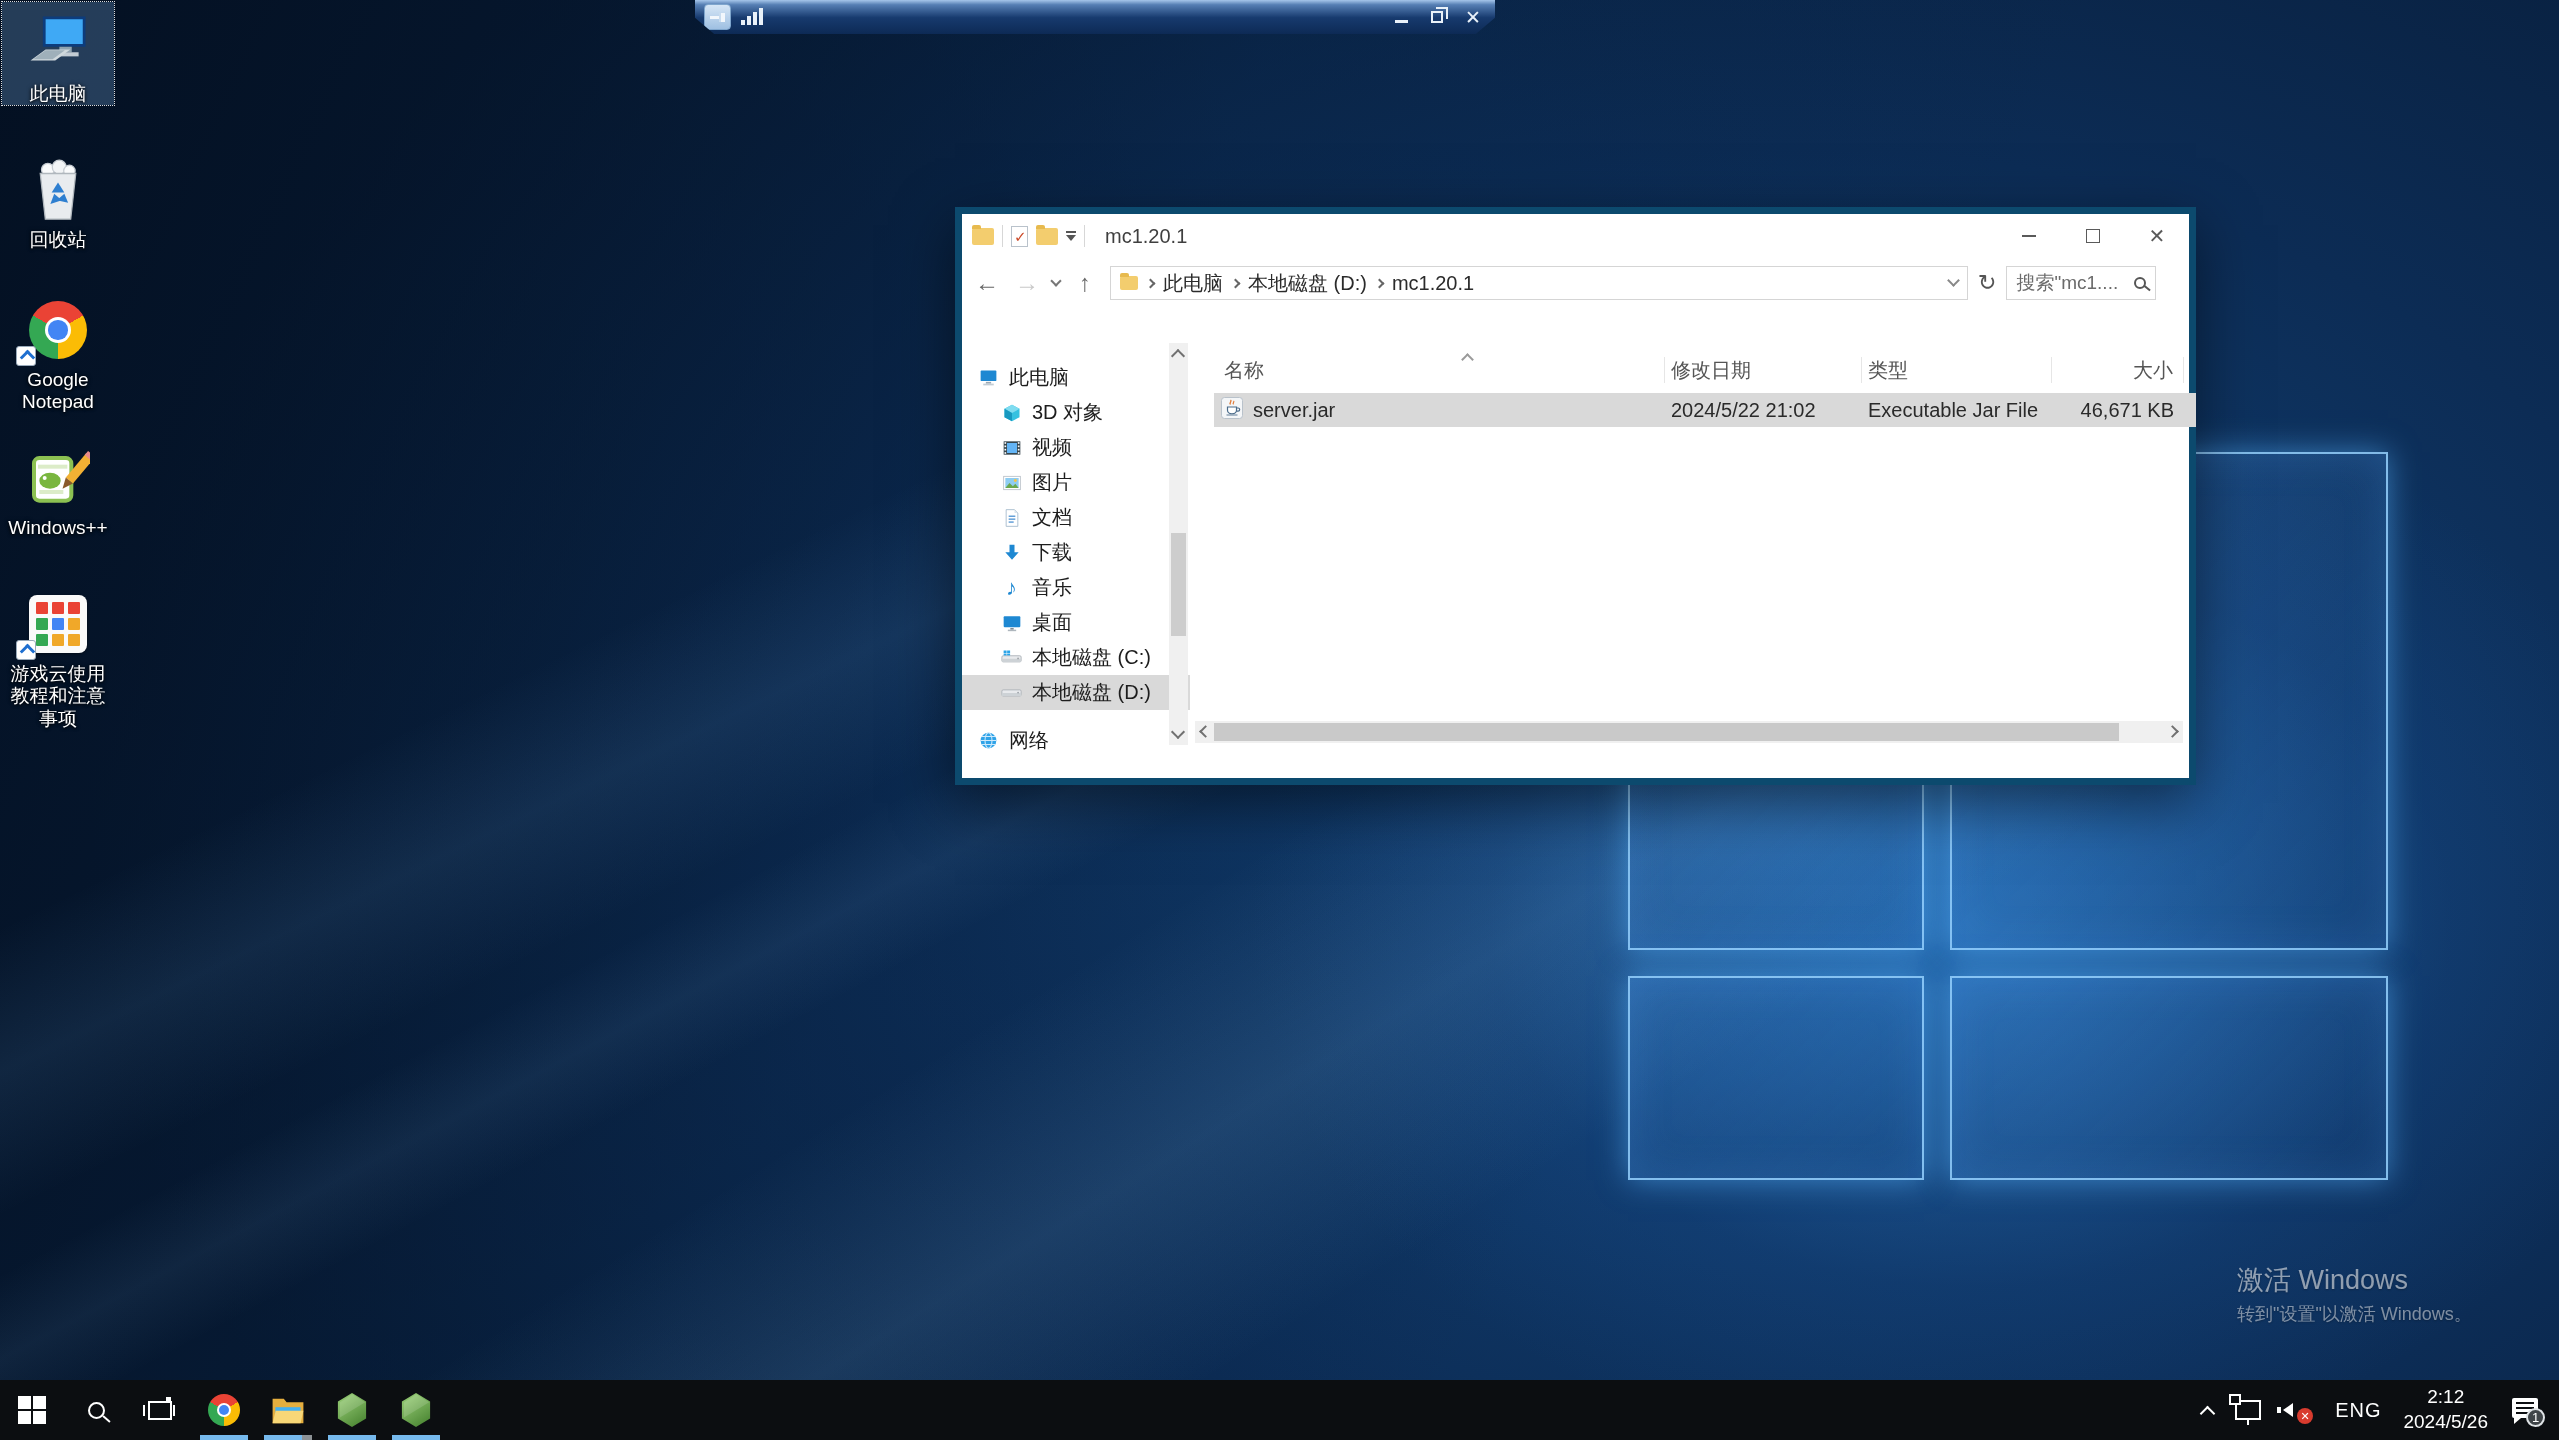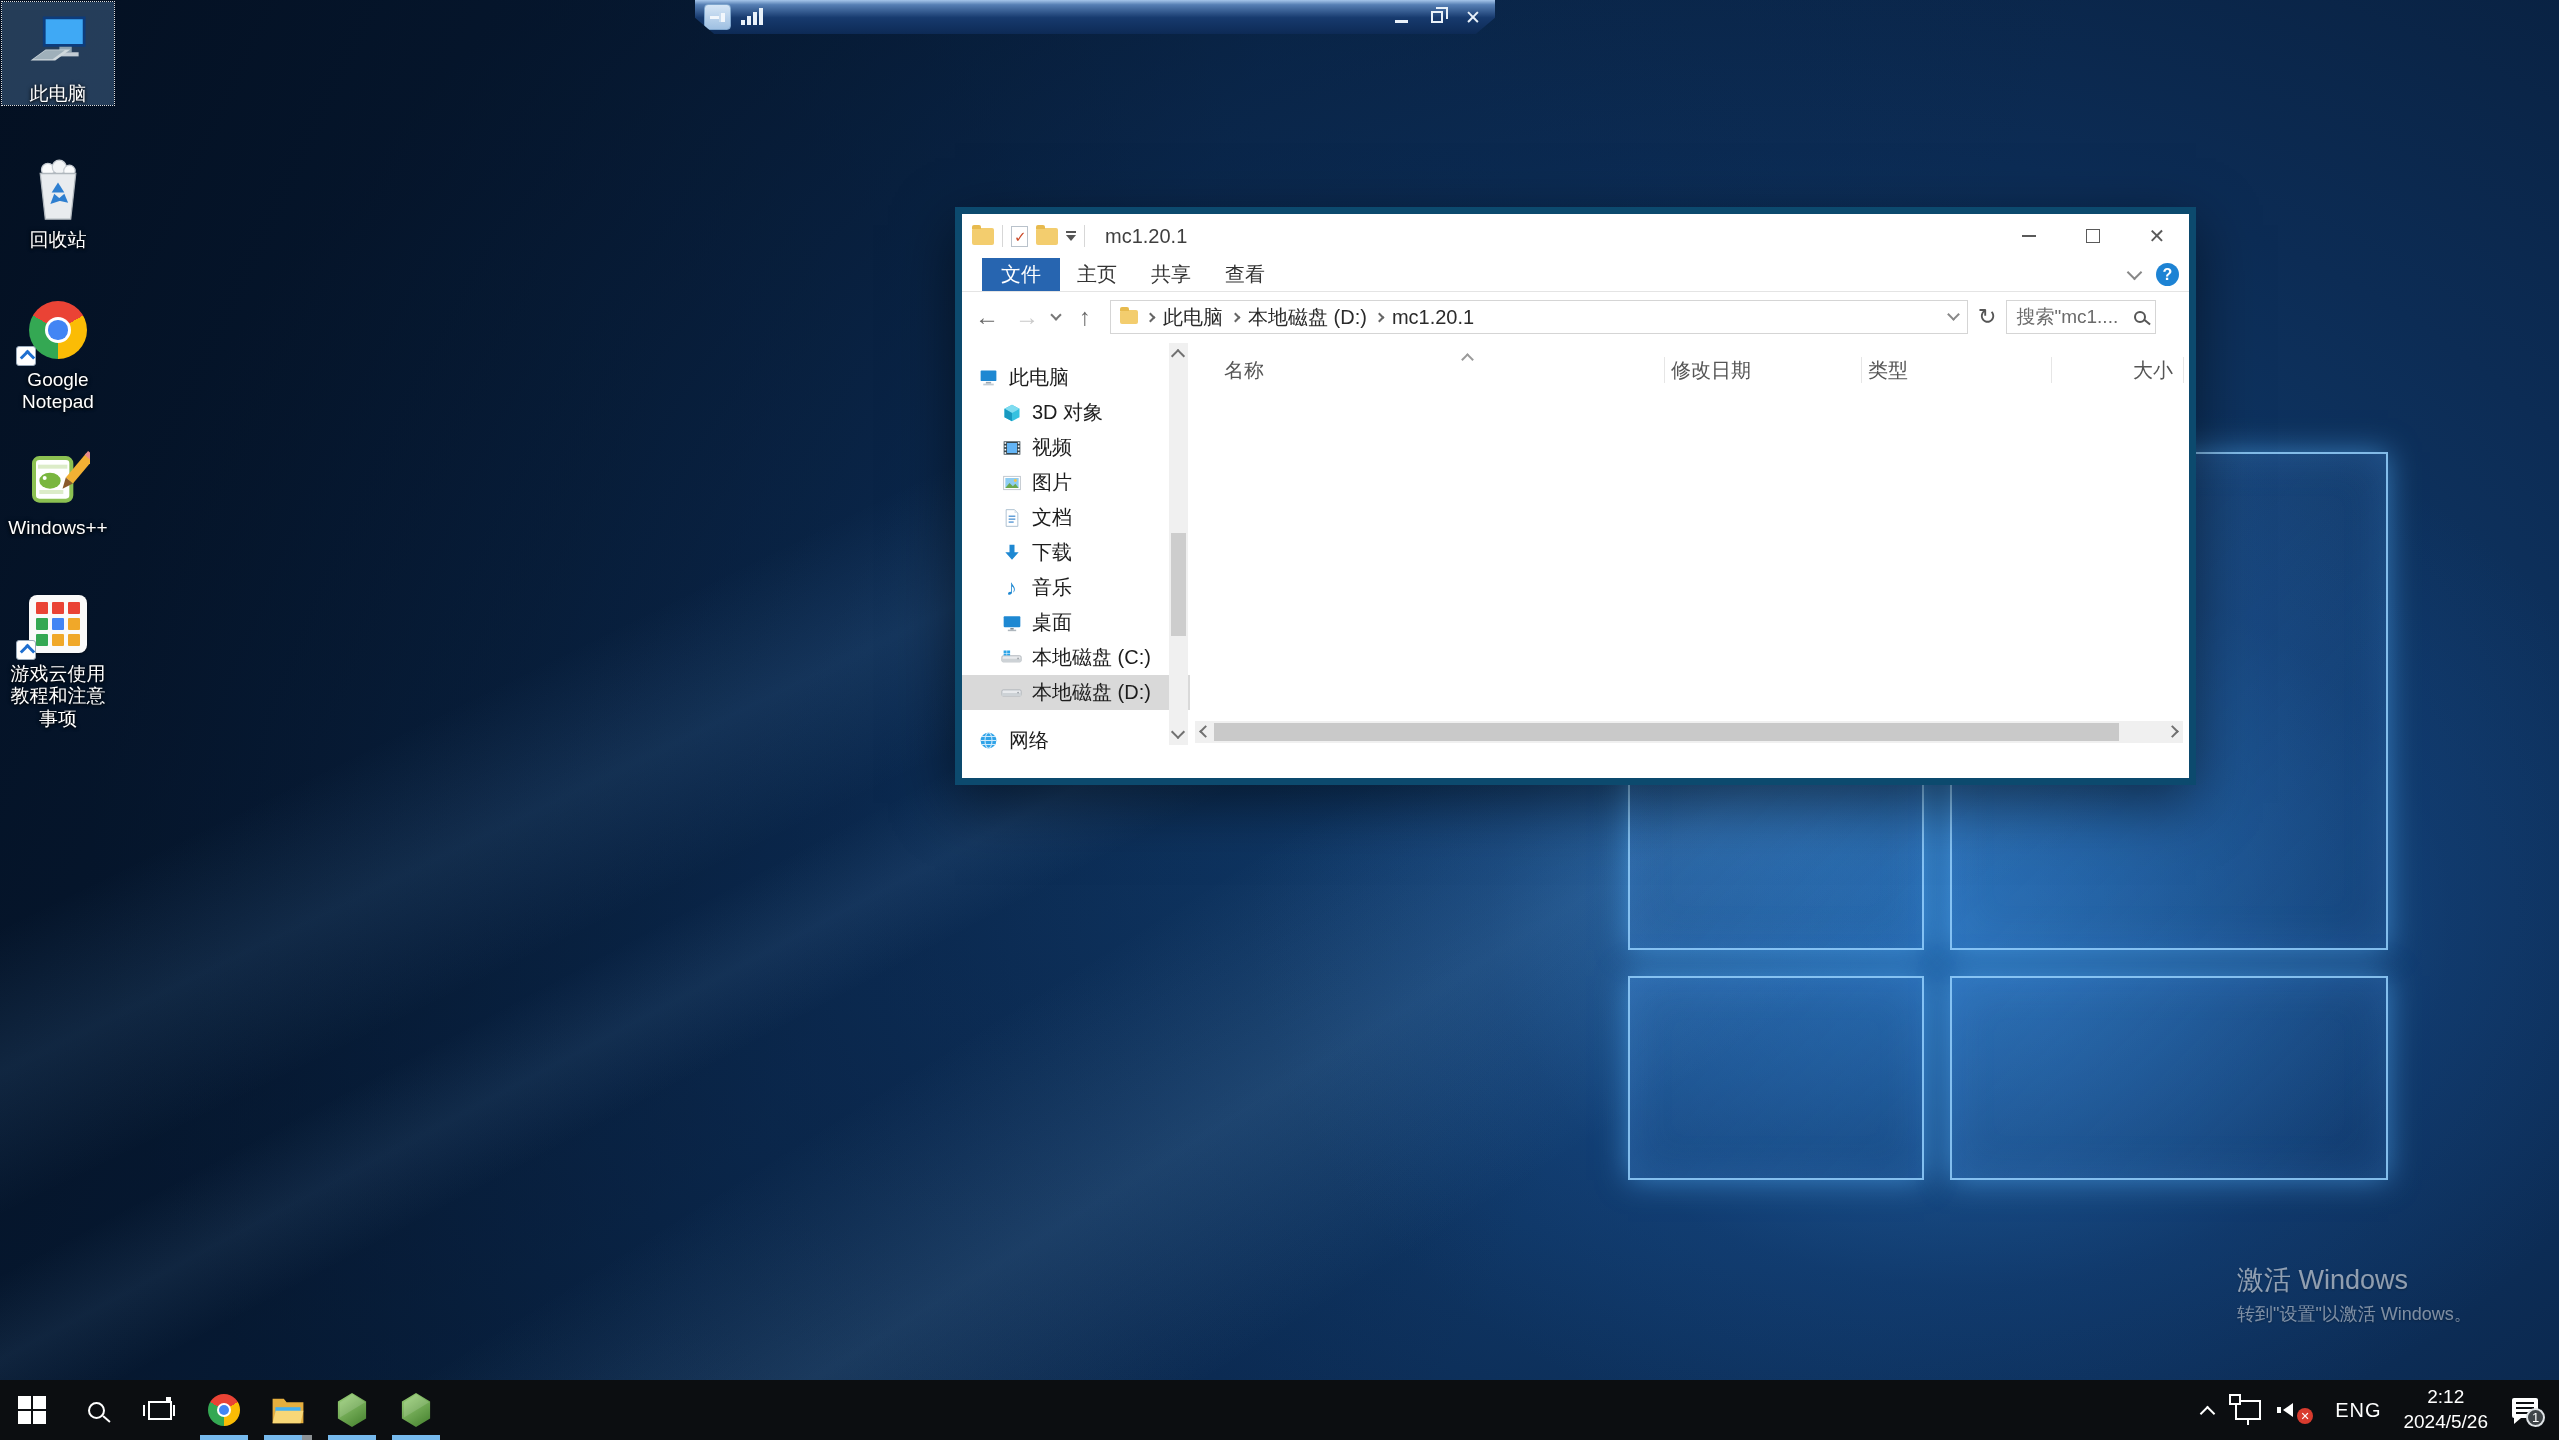--- a/index.html
+++ b/index.html
@@ -329,30 +329,20 @@
         </div>
       <div class="win-btn">
           <span class="g-max"></span>
         </div>
       <div class="win-btn">
           <span class="g-close">✕</span>
         </div>
     </div>
   </div>
 
-  <div class="ribbon">
-    <div class="tab file">文件</div>
-    <div class="tab">主页</div>
-    <div class="tab">共享</div>
-    <div class="tab">查看</div>
-    <div class="ribbon-right">
-      <span class="chev"></span>
-      <span class="help-circle">?</span>
-    </div>
-  </div>
 
   <div class="addrbar">
     <span class="nav-glyph">←</span>
     <span class="nav-glyph disabled">→</span>
     <span class="nav-chev-sm"></span>
     <span class="nav-glyph">↑</span>
     <div class="crumb-box">
       <span class="mini-folder" style="width:18px;height:14px"></span>
       <span class="crumb-sep"></span>
       <span>此电脑</span>
@@ -495,20 +485,38 @@
     </div>
 
     <div class="filelist">
       <div class="cols">
         <span class="sort-caret"></span>
         <div class="col c-name">名称</div>
         <div class="col c-date">修改日期</div>
         <div class="col c-type">类型</div>
         <div class="col c-size">大小</div>
       </div>
+      <div class="file-row">
+        <div class="fr-name">
+          <span>
+            <svg width="24" height="24" viewBox="0 0 24 24">
+                <rect x="1.5" y="1.5" width="21" height="21" rx="3" fill="#f4f6f8" stroke="#b9c2cb"></rect>
+                <path d="M10.5 4c2 1.6-2 2.6 0 4.4" stroke="#e07b39" stroke-width="1.4" fill="none"></path>
+                <path d="M13.5 5c1.5 1.3-1.5 2 0 3.4" stroke="#e07b39" stroke-width="1.2" fill="none"></path>
+                <path d="M7.5 11h9v3.2a4.5 3.6 0 0 1-9 0z" fill="#fff" stroke="#4a6b8a" stroke-width="1.2"></path>
+                <path d="M16.5 12h1.6a1.6 1.6 0 0 1 0 3.2h-1.6" fill="none" stroke="#4a6b8a" stroke-width="1.2"></path>
+                <path d="M6.5 19h11" stroke="#8aa0b4" stroke-width="1.4"></path>
+              </svg>
+          </span>
+          <span>server.jar</span>
+        </div>
+        <div class="fr-date">2024/5/22 21:02</div>
+        <div class="fr-type">Executable Jar File</div>
+        <div class="fr-size">46,671 KB</div>
+      </div>
       <div class="hscroll">
         <span class="hs-left"></span>
         <span class="hs-thumb"></span>
         <span class="hs-right"></span>
       </div>
     </div>
   </div>
 
 </div>
 

